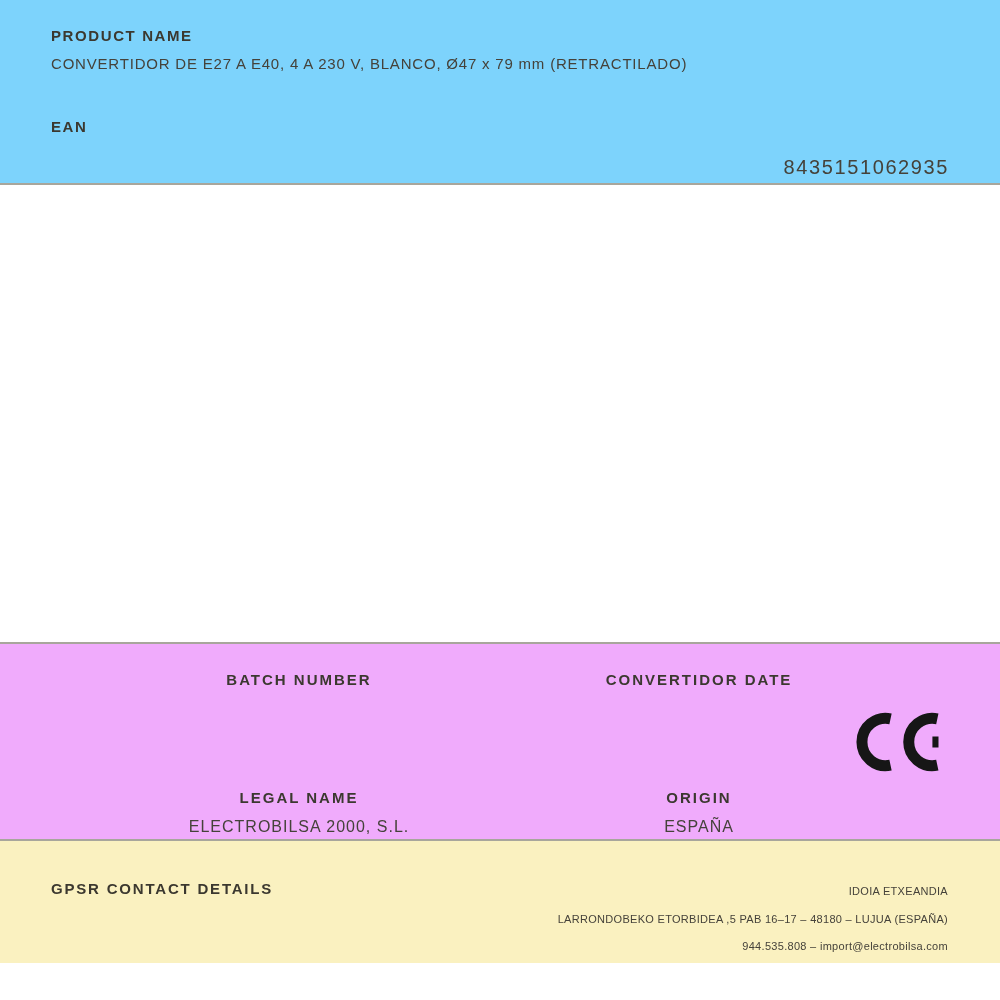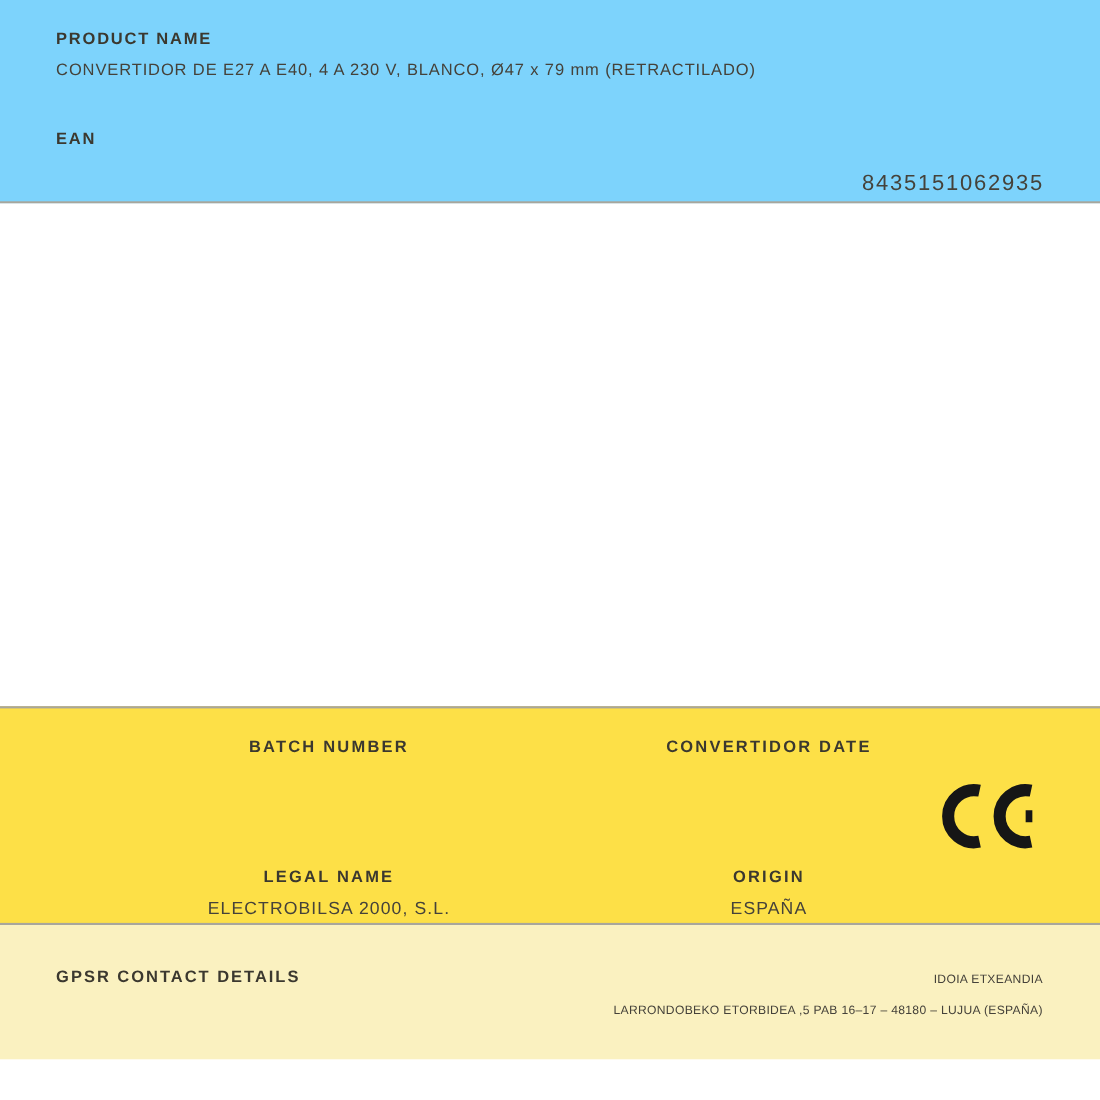--- a/index.html
+++ b/index.html
@@ -41,21 +41,21 @@
 
   
   .sec-blank {
     height: 457px;
     background: #ffffff;
   }
 
   
   .sec-details {
     height: 199px;
-    background: #fde047;
+    background: #f0abfc;
     border-top: 2px solid #a8a69c;
     border-bottom: 2px solid #a8a69c;
     display: flex;
     align-items: flex-start;
   }
   .col-left  { width: 598px; text-align: center; }
   .col-mid   { width: 202px; text-align: center; }
   .col-ce    { width: 200px; display: flex; justify-content: center; }
   .sec-details .field-label { letter-spacing: 2px; }
   .sec-details .row1-label { margin-top: 27px; }
@@ -127,16 +127,17 @@
         </svg>
       </div>
     </div>
   </section>
 
   <section class="sec-contact">
     <div class="gpsr-label">GPSR CONTACT DETAILS</div>
     <div class="contact-lines">
       <div>IDOIA ETXEANDIA</div>
       <div>LARRONDOBEKO ETORBIDEA ,5 PAB 16–17 – 48180 – LUJUA (ESPAÑA)</div>
+      <div>944.535.808 – import@electrobilsa.com</div>
     </div>
   </section>
 
 </div>
 
 </body></html>

